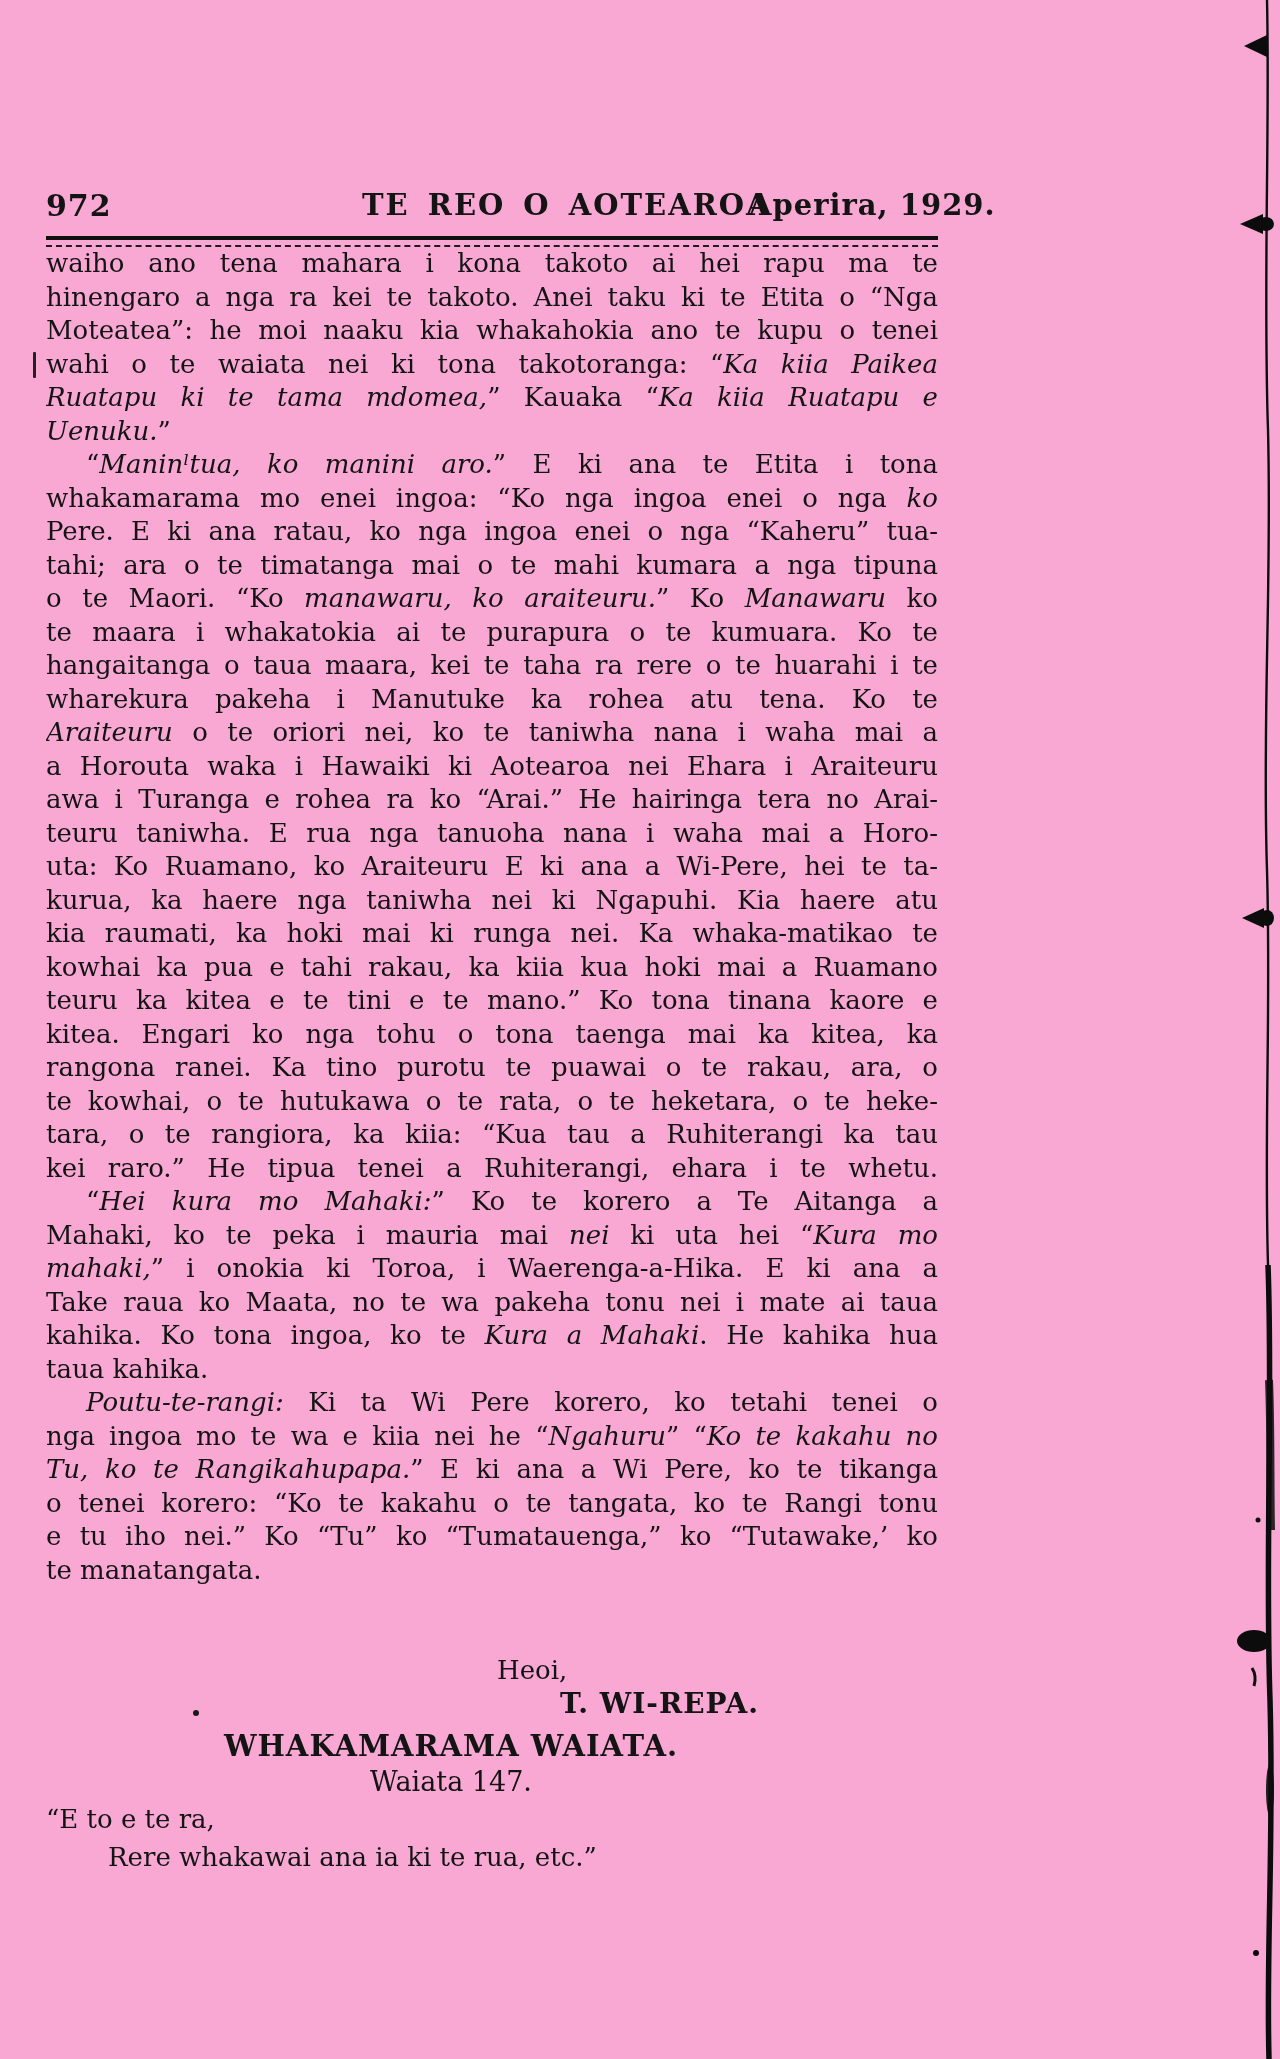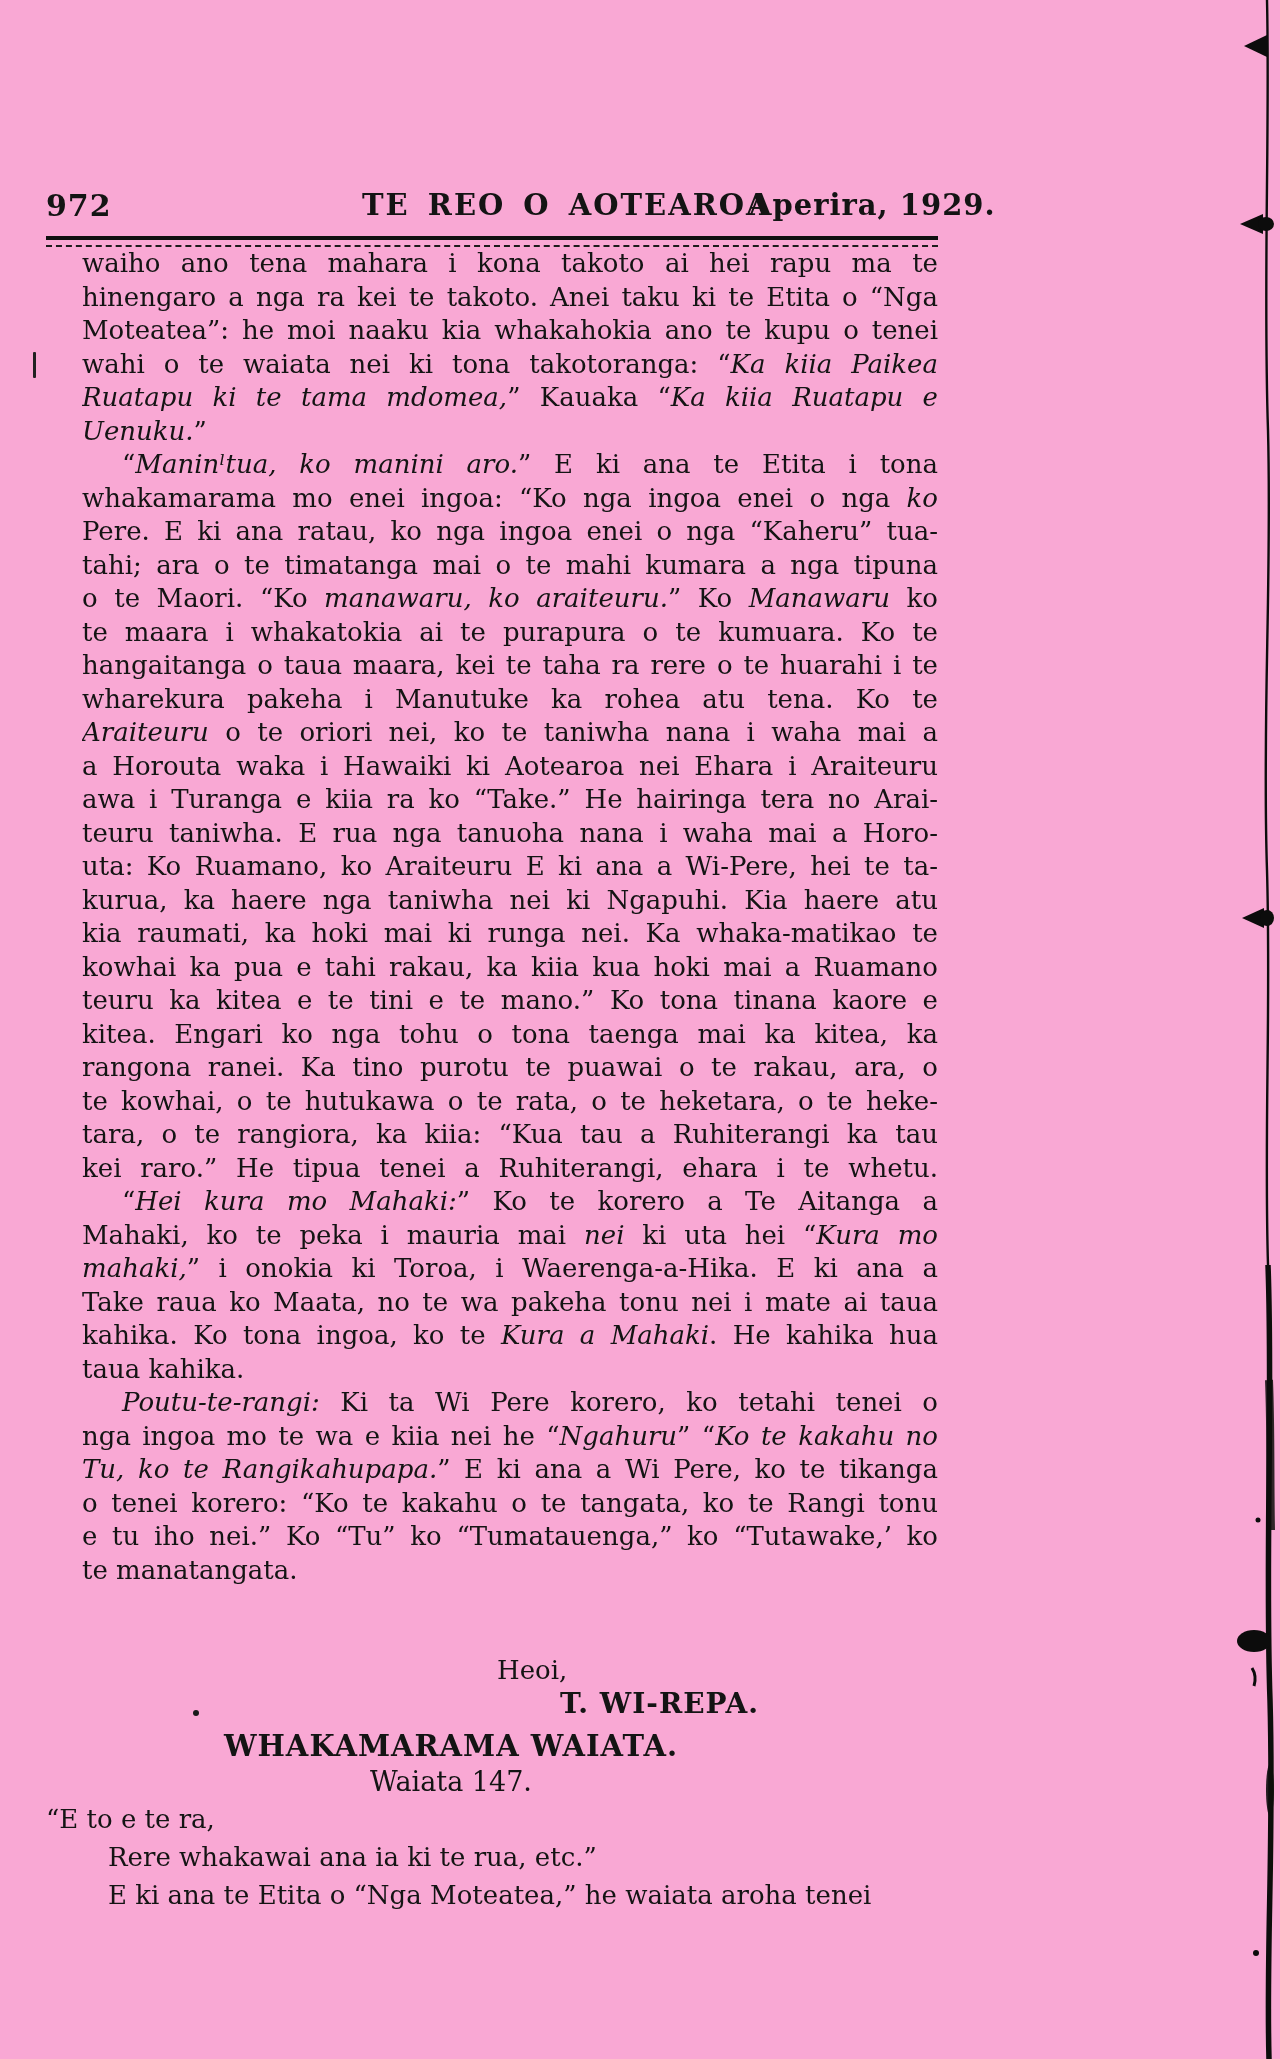--- a/index.html
+++ b/index.html
@@ -14,21 +14,21 @@
   .hdr-date{position:absolute;left:749px;top:188px;font-size:29px;font-weight:bold;letter-spacing:1px;}
   .rule-top{position:absolute;left:46px;top:236px;width:892px;height:4px;background:#101010;}
   .rule-bot{position:absolute;left:46px;top:245px;width:892px;height:0;border-top:2px dashed #1c1c1c;}
   
   .body-block{
     position:absolute;left:46px;top:247px;width:892px;
     font-size:26px;line-height:33.5px;
   }
   .bline{
     text-align:justify;text-align-last:justify;
-    white-space:normal;height:33.5px;overflow:hidden;margin-left:36px;
+    white-space:normal;height:33.5px;overflow:hidden;
   }
   .bline.noj{text-align:left;text-align-last:auto;}
   .bline.indent{text-indent:40px;}
   .it{font-style:italic;}
   .bd{font-weight:normal;}
   
   .heoi{position:absolute;left:497px;top:1655px;font-size:26px;}
   .signature{position:absolute;left:560px;top:1687px;font-size:28px;font-weight:bold;letter-spacing:1px;}
   
   .sec-head{position:absolute;left:46px;top:1729px;width:810px;text-align:center;font-size:29px;font-weight:bold;letter-spacing:1px;}
@@ -63,21 +63,21 @@
       <div class="bline indent"><span>“</span><span class="it">Maninˡtua, ko manini aro.</span><span>”  E ki ana te Etita i tona</span></div>
       <div class="bline"><span>whakamarama mo enei ingoa: “Ko nga ingoa enei o nga </span><span class="it">ko</span></div>
       <div class="bline"><span>Pere. E ki ana ratau, ko nga ingoa enei o nga “Kaheru” tua-</span></div>
       <div class="bline"><span>tahi; ara o te timatanga mai o te mahi kumara a nga tipuna</span></div>
       <div class="bline"><span>o te Maori.  “Ko </span><span class="it">manawaru, ko araiteuru.</span><span>”  Ko </span><span class="it">Manawaru</span><span> ko</span></div>
       <div class="bline"><span>te maara i whakatokia ai te purapura o te kumuara.  Ko te</span></div>
       <div class="bline"><span>hangaitanga o taua maara, kei te taha ra rere o te huarahi i te</span></div>
       <div class="bline"><span>wharekura pakeha i Manutuke ka rohea atu tena.  Ko te</span></div>
       <div class="bline"><span class="it">Araiteuru</span><span> o te oriori nei, ko te taniwha nana i waha mai a</span></div>
       <div class="bline"><span>a Horouta waka i Hawaiki ki Aotearoa nei Ehara i Araiteuru</span></div>
-      <div class="bline"><span>awa i Turanga e kiia ra ko “Take.” He hairinga tera no Arai-</span></div>
+      <div class="bline"><span>awa i Turanga e rohea ra ko “Arai.” He hairinga tera no Arai-</span></div>
       <div class="bline"><span>teuru taniwha.  E rua nga tanuoha nana i waha mai a Horo-</span></div>
       <div class="bline"><span>uta: Ko Ruamano, ko Araiteuru E ki ana a Wi-Pere, hei te ta-</span></div>
       <div class="bline"><span>kurua, ka haere nga taniwha nei ki Ngapuhi.  Kia haere atu</span></div>
       <div class="bline"><span>kia raumati, ka hoki mai ki runga nei. Ka whaka-matikao te</span></div>
       <div class="bline"><span>kowhai ka pua e tahi rakau, ka kiia kua hoki mai a Ruamano</span></div>
       <div class="bline"><span>teuru ka kitea e te tini e te mano.” Ko tona tinana kaore e</span></div>
       <div class="bline"><span>kitea.  Engari ko nga tohu o tona taenga mai ka kitea, ka</span></div>
       <div class="bline"><span>rangona ranei.  Ka tino purotu te puawai o te rakau, ara, o</span></div>
       <div class="bline"><span>te kowhai, o te hutukawa o te rata, o te heketara, o te heke-</span></div>
       <div class="bline"><span>tara, o te rangiora, ka kiia: “Kua tau a </span><span class="bd">Ruhiterangi</span><span> ka tau</span></div>
@@ -98,21 +98,20 @@
 
   <div class="heoi">Heoi,</div>
   <div class="signature">T. WI-REPA.</div>
 
   <div class="sec-head">WHAKAMARAMA WAIATA.</div>
   <div class="sec-sub">Waiata 147.</div>
 
   <div class="verse">
     <div>“E to e te ra,</div>
     <div class="v-ind">Rere whakawai ana ia ki te rua, etc.”</div>
-    <div class="v-ind">E ki ana te Etita o “Nga Moteatea,” he waiata aroha tenei</div>
   </div>
 
   <svg class="edge-svg" viewBox="0 0 44 2059" xmlns="http://www.w3.org/2000/svg">
     <path d="M31 0 C 34 130, 27 280, 32 430 C 36 580, 26 720, 31 870 C 35 1010, 28 1130, 32 1265" fill="none" stroke="#0c0c0c" stroke-width="2.4"></path>
     <path d="M32 1265 C 37 1400, 29 1560, 34 1700 C 38 1840, 30 1950, 33 2059" fill="none" stroke="#0c0c0c" stroke-width="5.5"></path>
     <path d="M33 1380 C 35 1430, 34 1480, 35 1530" fill="none" stroke="#0c0c0c" stroke-width="8" opacity="0.85"></path>
     <polygon points="8,46 31,35 31,57" fill="#0c0c0c"></polygon>
     <polygon points="4,224 27,214 27,234" fill="#0c0c0c"></polygon>
     <ellipse cx="30" cy="224" rx="8" ry="7" fill="#0c0c0c"></ellipse>
     <polygon points="6,918 28,908 28,928" fill="#0c0c0c"></polygon>

